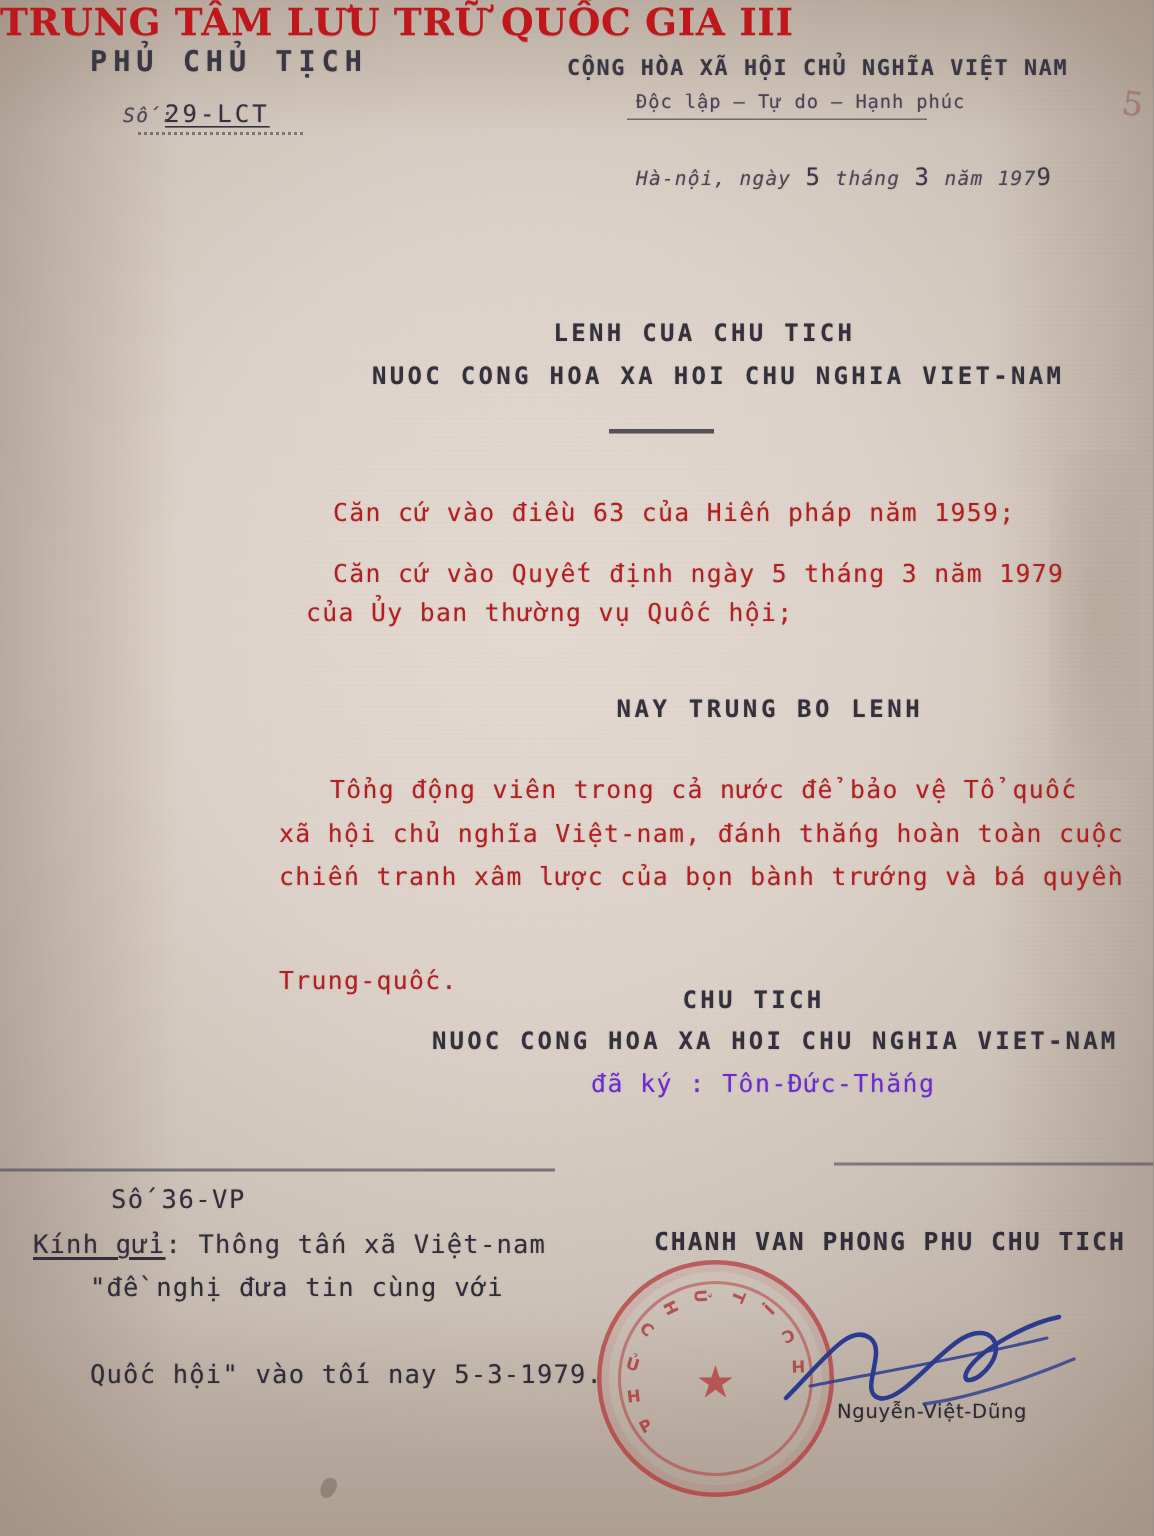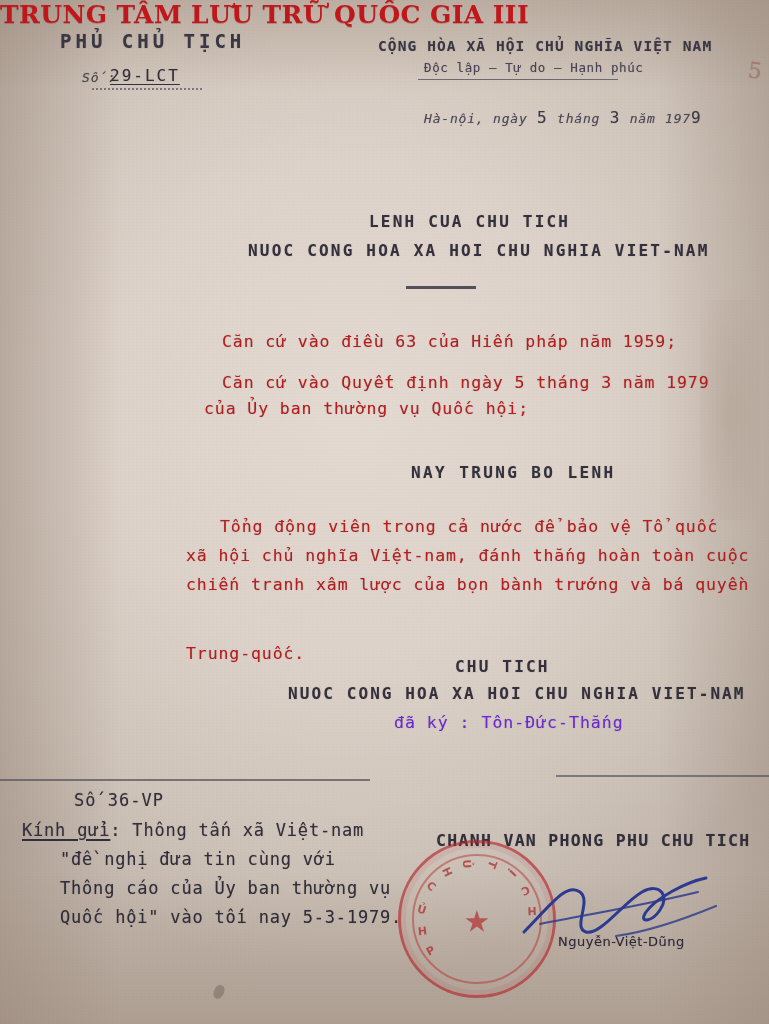--- a/index.html
+++ b/index.html
@@ -243,21 +243,20 @@
     font-size: 16.5px;
     letter-spacing: .8px;
     color: #322f3b;
   }
   .c-l2 {
     left: 436px; top: 818px;
     font-size: 16.5px;
     letter-spacing: 1.3px;
     font-weight: bold;
     color: #322f3b;
-    margin-top: 13px;
   }
   .c-name {
     left: 558px; top: 934px;
     font-size: 13px;
     letter-spacing: .5px;
     color: #2c2935;
     font-family: "DejaVu Sans", sans-serif;
   }
 
   
@@ -378,21 +377,20 @@
     <div class="tw sig1">CHU TICH</div>
     <div class="tw sig2">NUOC CONG HOA XA HOI CHU NGHIA VIET-NAM</div>
     <div class="tw sig3">đã ký : Tôn-Đức-Thắng</div>
 
     <div class="sep-left"></div>
     <div class="sep-right"></div>
 
     <div class="tw b-so">Số 36-VP</div>
     <div class="tw b-kinh"><span class="u">Kính gửi</span><span>: Thông tấn xã Việt-nam</span></div>
     <div class="tw b-l2">"đề nghị đưa tin cùng với</div>
-    <div class="tw b-l3">Thông cáo của Ủy ban thường vụ</div>
     <div class="tw b-l4">Quốc hội" vào tối nay 5-3-1979.</div>
 
     <div class="tw c-l2">CHANH VAN PHONG PHU CHU TICH</div>
     <div class="tw c-name">Nguyễn-Việt-Dũng</div>
 
     <div class="seal">
       <div class="seal-star">★</div>
       <div class="seal-text">
         <span style="transform: rotate(-118deg) translate(0,-60px) rotate(90deg);">P</span>
         <span style="transform: rotate(-96deg) translate(0,-60px) rotate(90deg);">H</span>

